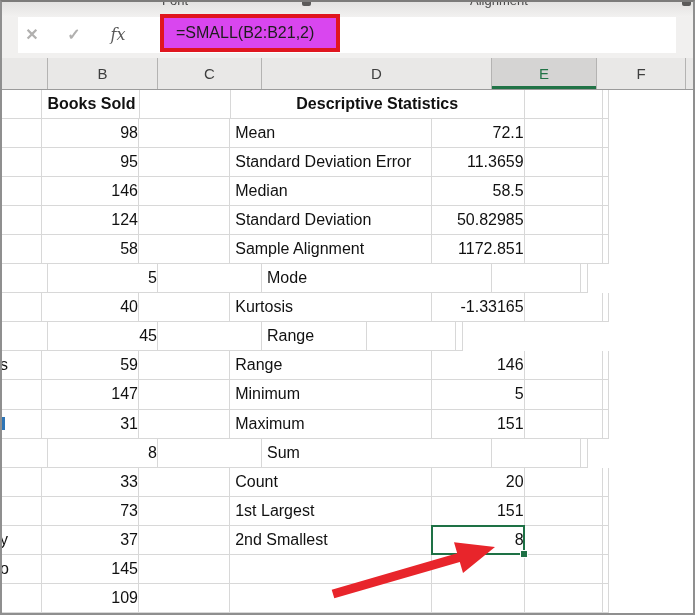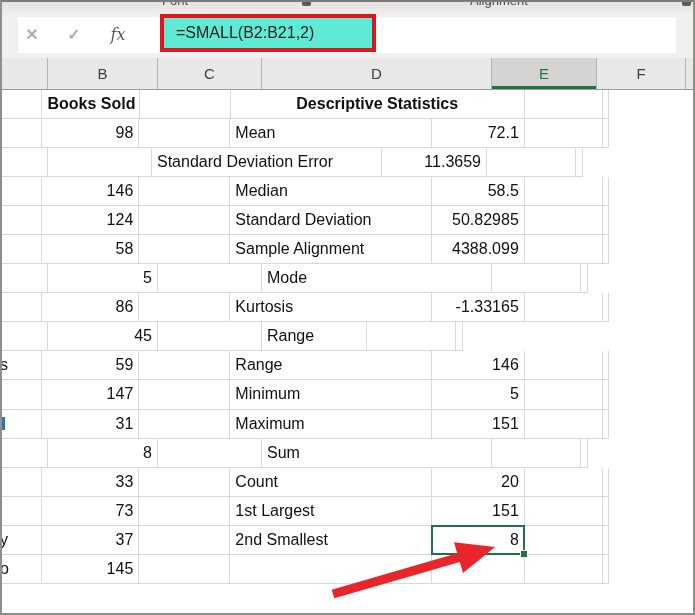--- a/index.html
+++ b/index.html
@@ -12,40 +12,40 @@
   .ribbon { position:absolute; left:0; top:0; width:691px; height:15px;
     background:linear-gradient(#e3e2e1, #f2f1f0); overflow:hidden; }
   .ribbon-label { position:absolute; top:-9px; font-size:13px; color:#4a4a4a; }
   .launcher { position:absolute; top:0; width:9px; height:4px; background:#5c5b5a; border-radius:0 0 2px 2px; }
   
   .fbar { position:absolute; left:0; top:15px; width:691px; height:36px; background:#f1f0ef; }
   .fbar-white { position:absolute; left:16px; top:0; width:658px; height:36px; background:#ffffff; }
   .fbar-ico { position:absolute; top:0; height:36px; line-height:36px; text-align:center; width:24px; cursor:default; }
   .ico-x, .ico-check { color:#b1b0af; font-size:16px; font-weight:bold; }
   .ico-fx { color:#5a5a5a; font-size:16px; font-style:italic; font-family:"DejaVu Serif", serif; }
-  .redbox { position:absolute; left:158px; top:12px; width:216px; height:38px;
-    border:4px solid #e0161f; background:#5eead4; z-index:5; }
+  .redbox { position:absolute; left:158px; top:12px; width:180px; height:38px;
+    border:4px solid #e0161f; background:#d946ef; z-index:5; }
   .formula-text { display:block; padding-left:12px; line-height:30px; font-size:16px; color:#1d1d1d; white-space:nowrap; }
   .gapstrip { position:absolute; left:0; top:51px; width:691px; height:5px; background:#f1f0ef; }
   
   .colheads { position:absolute; left:0; top:56px; width:691px; height:32px; display:flex;
     background:#e9e8e7; border-bottom:1px solid #9b9b9b; }
   .chead { height:100%; border-right:1px solid #b4b3b2; display:flex; align-items:center; justify-content:center;
     font-size:15px; color:#3f3f3f; position:relative; }
   .chead.sel { background:#d5d4d3; color:#217346; }
   .chead.sel::after { content:""; position:absolute; left:0; right:0; bottom:0; height:3px; background:#217346; }
   
   .w-a{width:46px;} .w-b{width:110px;} .w-c{width:104px;} .w-d{width:230px;} .w-e{width:105px;} .w-f{width:89px;} .w-g{width:7px; border-right:none;}
   
   .grid { position:absolute; left:0; top:88px; width:607px; height:523px; background:#fff; }
   .row { display:flex; height:29.0555px; }
   .cell { height:100%; border-right:1px solid #d8d8d8; border-bottom:1px solid #d8d8d8;
     font-size:16px; color:#111; display:flex; align-items:center; overflow:visible; position:relative;
     white-space:nowrap; }
-  .cell.num { justify-content:flex-end; padding-right:5px; }
+  .cell.num { justify-content:flex-end; }
   .cell.txt { justify-content:flex-start; padding-left:5px; }
   .cell.ctr { justify-content:center; }
   .cell.bold { font-weight:bold; }
   .cell.frag { padding-left:0; }
   .frag-letter { margin-left:-2px; }
   .frag-blue { width:3px; height:13px; background:#2e75b6; display:inline-block; }
   .merge-de { width:335px; }
   .cell.selcell::after { content:""; position:absolute; left:-1px; top:-1px; right:-1px; bottom:-1px;
     border:2px solid #1e7145; pointer-events:none; z-index:3; }
   .cell.selcell::before { content:""; position:absolute; right:-4px; bottom:-4px; width:6px; height:6px;
@@ -104,20 +104,21 @@
       <div class="cell w-b num">98</div>
       <div class="cell w-c"></div>
       <div class="cell w-d txt">Mean</div>
       <div class="cell w-e num">72.1</div>
       <div class="cell w-f"></div>
       <div class="cell w-g"></div>
     </div>
 
     <div class="row">
       <div class="cell w-a frag"></div>
+      <div class="cell w-b num">95</div>
       <div class="cell w-c"></div>
       <div class="cell w-d txt">Standard Deviation Error</div>
       <div class="cell w-e num">11.3659</div>
       <div class="cell w-f"></div>
       <div class="cell w-g"></div>
     </div>
 
     <div class="row">
       <div class="cell w-a frag"></div>
       <div class="cell w-b num">146</div>
@@ -136,37 +137,37 @@
       <div class="cell w-e num">50.82985</div>
       <div class="cell w-f"></div>
       <div class="cell w-g"></div>
     </div>
 
     <div class="row">
       <div class="cell w-a frag"></div>
       <div class="cell w-b num">58</div>
       <div class="cell w-c"></div>
       <div class="cell w-d txt">Sample Alignment</div>
-      <div class="cell w-e num">4388.099</div>
+      <div class="cell w-e num">1172.851</div>
       <div class="cell w-f"></div>
       <div class="cell w-g"></div>
     </div>
 
     <div class="row">
       <div class="cell w-a frag"></div>
       <div class="cell w-b num">5</div>
       <div class="cell w-c"></div>
       <div class="cell w-d txt">Mode</div>
       <div class="cell w-f"></div>
       <div class="cell w-g"></div>
     </div>
 
     <div class="row">
       <div class="cell w-a frag"></div>
-      <div class="cell w-b num">86</div>
+      <div class="cell w-b num">40</div>
       <div class="cell w-c"></div>
       <div class="cell w-d txt">Kurtosis</div>
       <div class="cell w-e num">-1.33165</div>
       <div class="cell w-f"></div>
       <div class="cell w-g"></div>
     </div>
 
     <div class="row">
       <div class="cell w-a frag"></div>
       <div class="cell w-b num">45</div>
@@ -256,20 +257,29 @@
             <span class="frag-letter">o</span>
           </div>
       <div class="cell w-b num">145</div>
       <div class="cell w-c"></div>
       <div class="cell w-d txt"></div>
       <div class="cell w-e num"></div>
       <div class="cell w-f"></div>
       <div class="cell w-g"></div>
     </div>
 
+    <div class="row">
+      <div class="cell w-a frag"></div>
+      <div class="cell w-b num">109</div>
+      <div class="cell w-c"></div>
+      <div class="cell w-d txt"></div>
+      <div class="cell w-e num"></div>
+      <div class="cell w-f"></div>
+      <div class="cell w-g"></div>
+    </div>
   </div>
   </div>
 
   <svg class="arrow-svg" viewBox="0 0 695 615">
     <polygon points="332.3,596.3 457.8,559.9 461,571 493,545 452,540.2 455.2,551.3 329.7,587.7" fill="#e8252b"></polygon>
   </svg>
 
 </div>
 
 </body></html>

